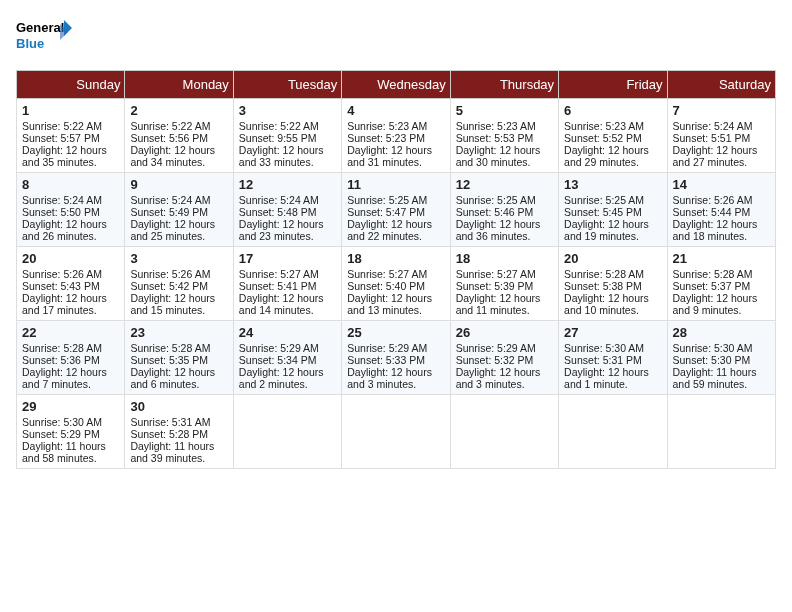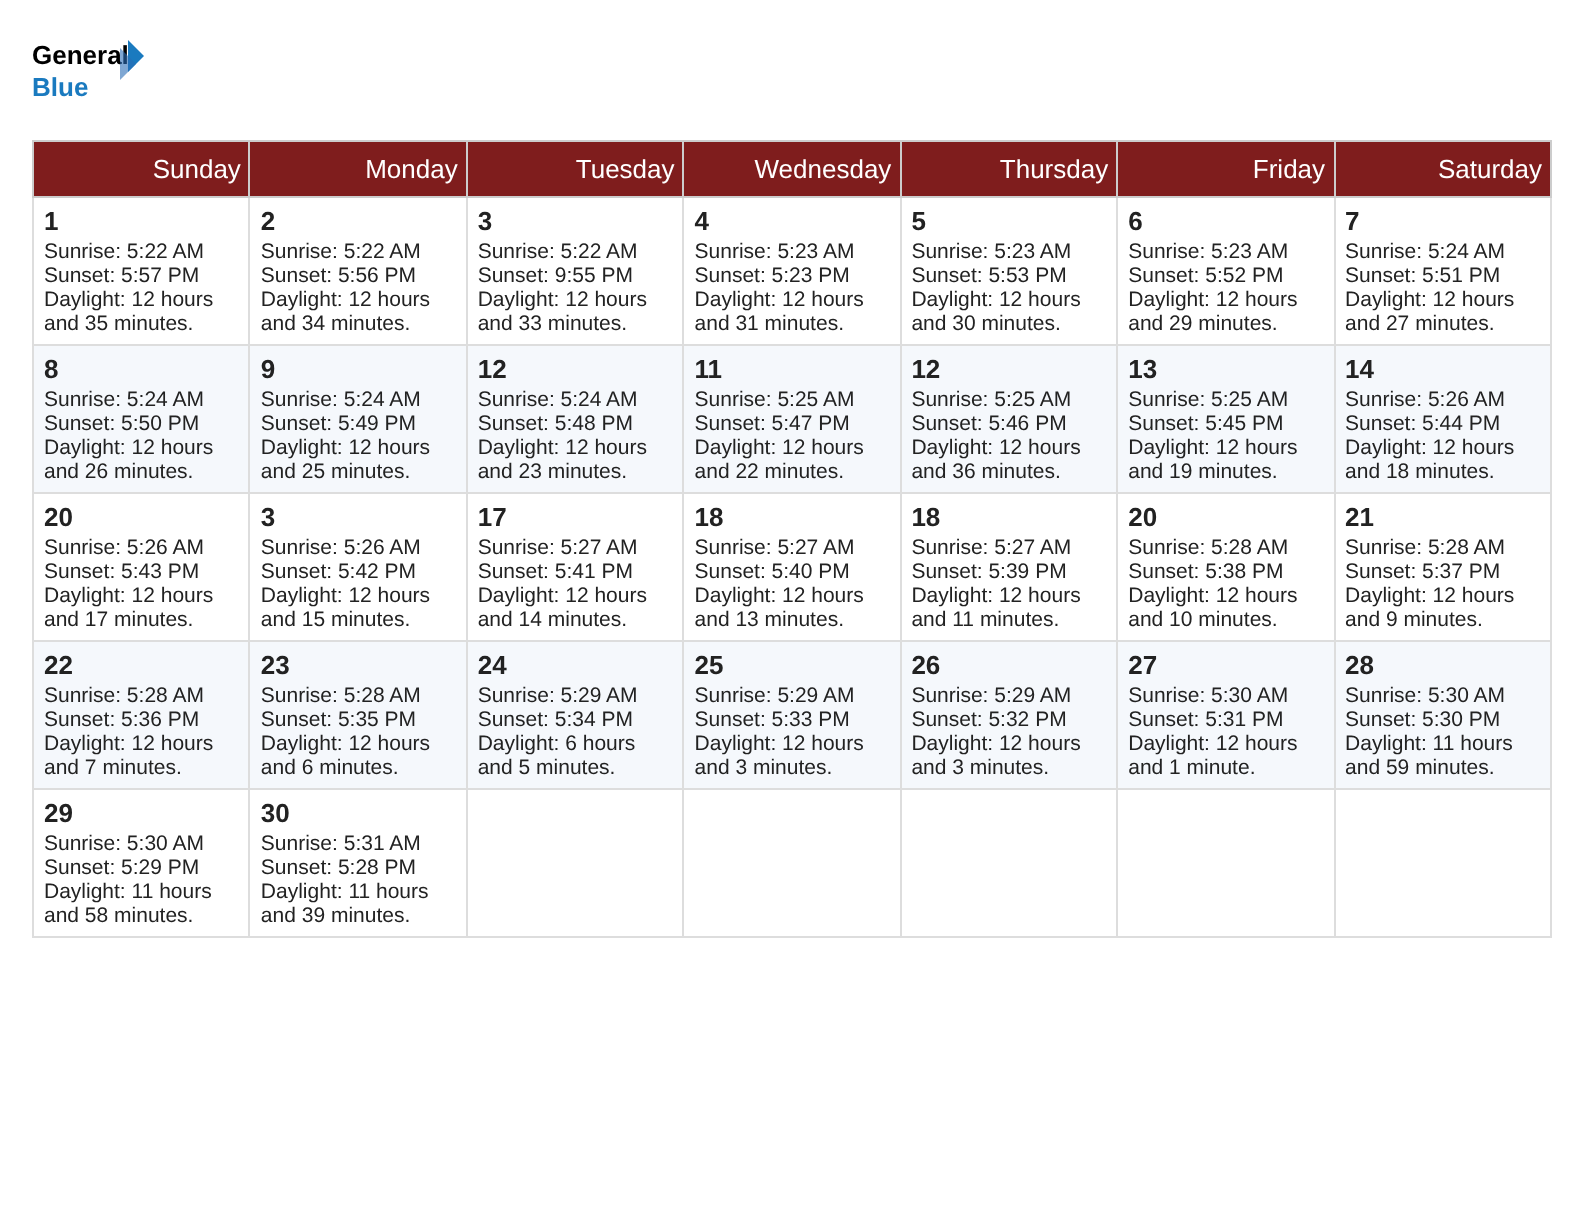--- a/index.html
+++ b/index.html
@@ -122,21 +122,21 @@
         <td><span class="day-num">3</span><span>Sunrise: 5:26 AM</span><br><span>Sunset: 5:42 PM</span><br><span>Daylight: 12 hours and 15 minutes.</span></td>
         <td><span class="day-num">17</span><span>Sunrise: 5:27 AM</span><br><span>Sunset: 5:41 PM</span><br><span>Daylight: 12 hours and 14 minutes.</span></td>
         <td><span class="day-num">18</span><span>Sunrise: 5:27 AM</span><br><span>Sunset: 5:40 PM</span><br><span>Daylight: 12 hours and 13 minutes.</span></td>
         <td><span class="day-num">18</span><span>Sunrise: 5:27 AM</span><br><span>Sunset: 5:39 PM</span><br><span>Daylight: 12 hours and 11 minutes.</span></td>
         <td><span class="day-num">20</span><span>Sunrise: 5:28 AM</span><br><span>Sunset: 5:38 PM</span><br><span>Daylight: 12 hours and 10 minutes.</span></td>
         <td><span class="day-num">21</span><span>Sunrise: 5:28 AM</span><br><span>Sunset: 5:37 PM</span><br><span>Daylight: 12 hours and 9 minutes.</span></td>
       </tr>
       <tr>
         <td><span class="day-num">22</span><span>Sunrise: 5:28 AM</span><br><span>Sunset: 5:36 PM</span><br><span>Daylight: 12 hours and 7 minutes.</span></td>
         <td><span class="day-num">23</span><span>Sunrise: 5:28 AM</span><br><span>Sunset: 5:35 PM</span><br><span>Daylight: 12 hours and 6 minutes.</span></td>
-        <td><span class="day-num">24</span><span>Sunrise: 5:29 AM</span><br><span>Sunset: 5:34 PM</span><br><span>Daylight: 6 hours and 5 minutes.</span></td>
+        <td><span class="day-num">24</span><span>Sunrise: 5:29 AM</span><br><span>Sunset: 5:34 PM</span><br><span>Daylight: 12 hours and 2 minutes.</span></td>
         <td><span class="day-num">25</span><span>Sunrise: 5:29 AM</span><br><span>Sunset: 5:33 PM</span><br><span>Daylight: 12 hours and 3 minutes.</span></td>
         <td><span class="day-num">26</span><span>Sunrise: 5:29 AM</span><br><span>Sunset: 5:32 PM</span><br><span>Daylight: 12 hours and 3 minutes.</span></td>
         <td><span class="day-num">27</span><span>Sunrise: 5:30 AM</span><br><span>Sunset: 5:31 PM</span><br><span>Daylight: 12 hours and 1 minute.</span></td>
         <td><span class="day-num">28</span><span>Sunrise: 5:30 AM</span><br><span>Sunset: 5:30 PM</span><br><span>Daylight: 11 hours and 59 minutes.</span></td>
       </tr>
       <tr>
         <td><span class="day-num">29</span><span>Sunrise: 5:30 AM</span><br><span>Sunset: 5:29 PM</span><br><span>Daylight: 11 hours and 58 minutes.</span></td>
         <td><span class="day-num">30</span><span>Sunrise: 5:31 AM</span><br><span>Sunset: 5:28 PM</span><br><span>Daylight: 11 hours and 39 minutes.</span></td>
         <td></td>
         <td></td>

